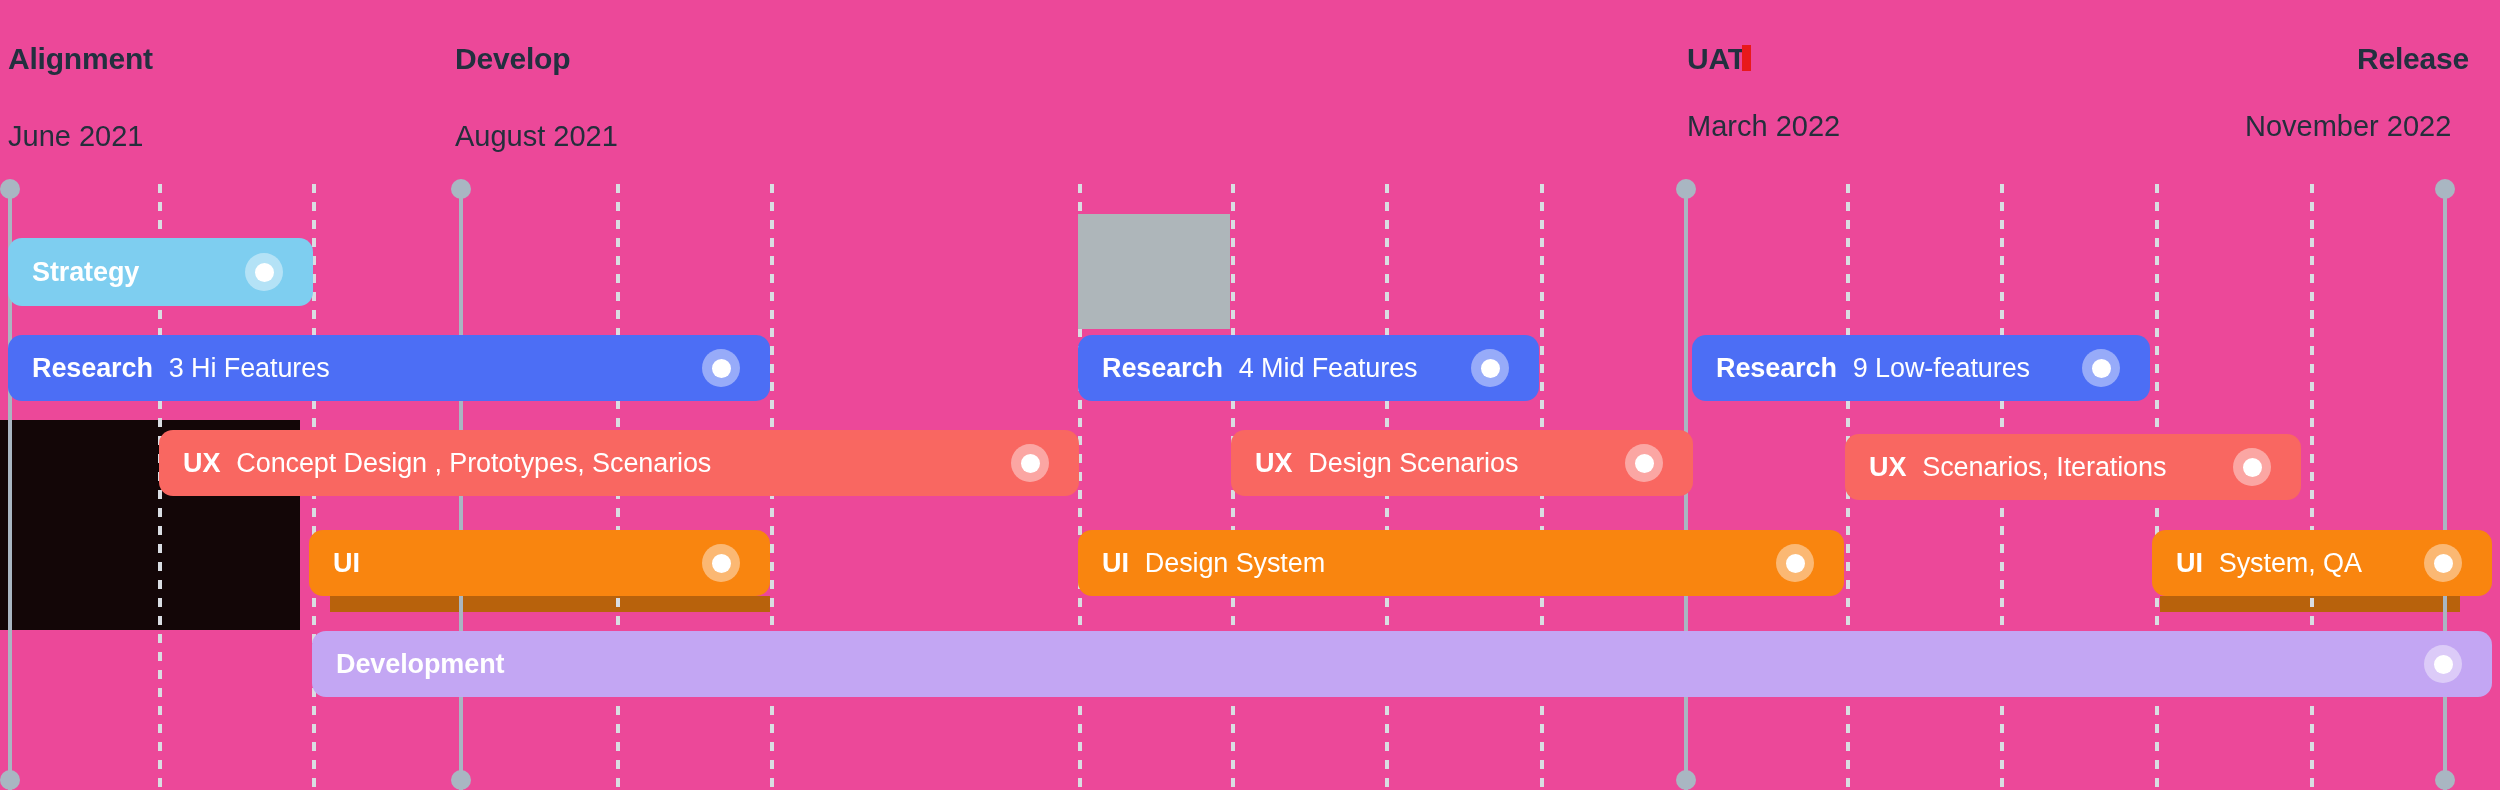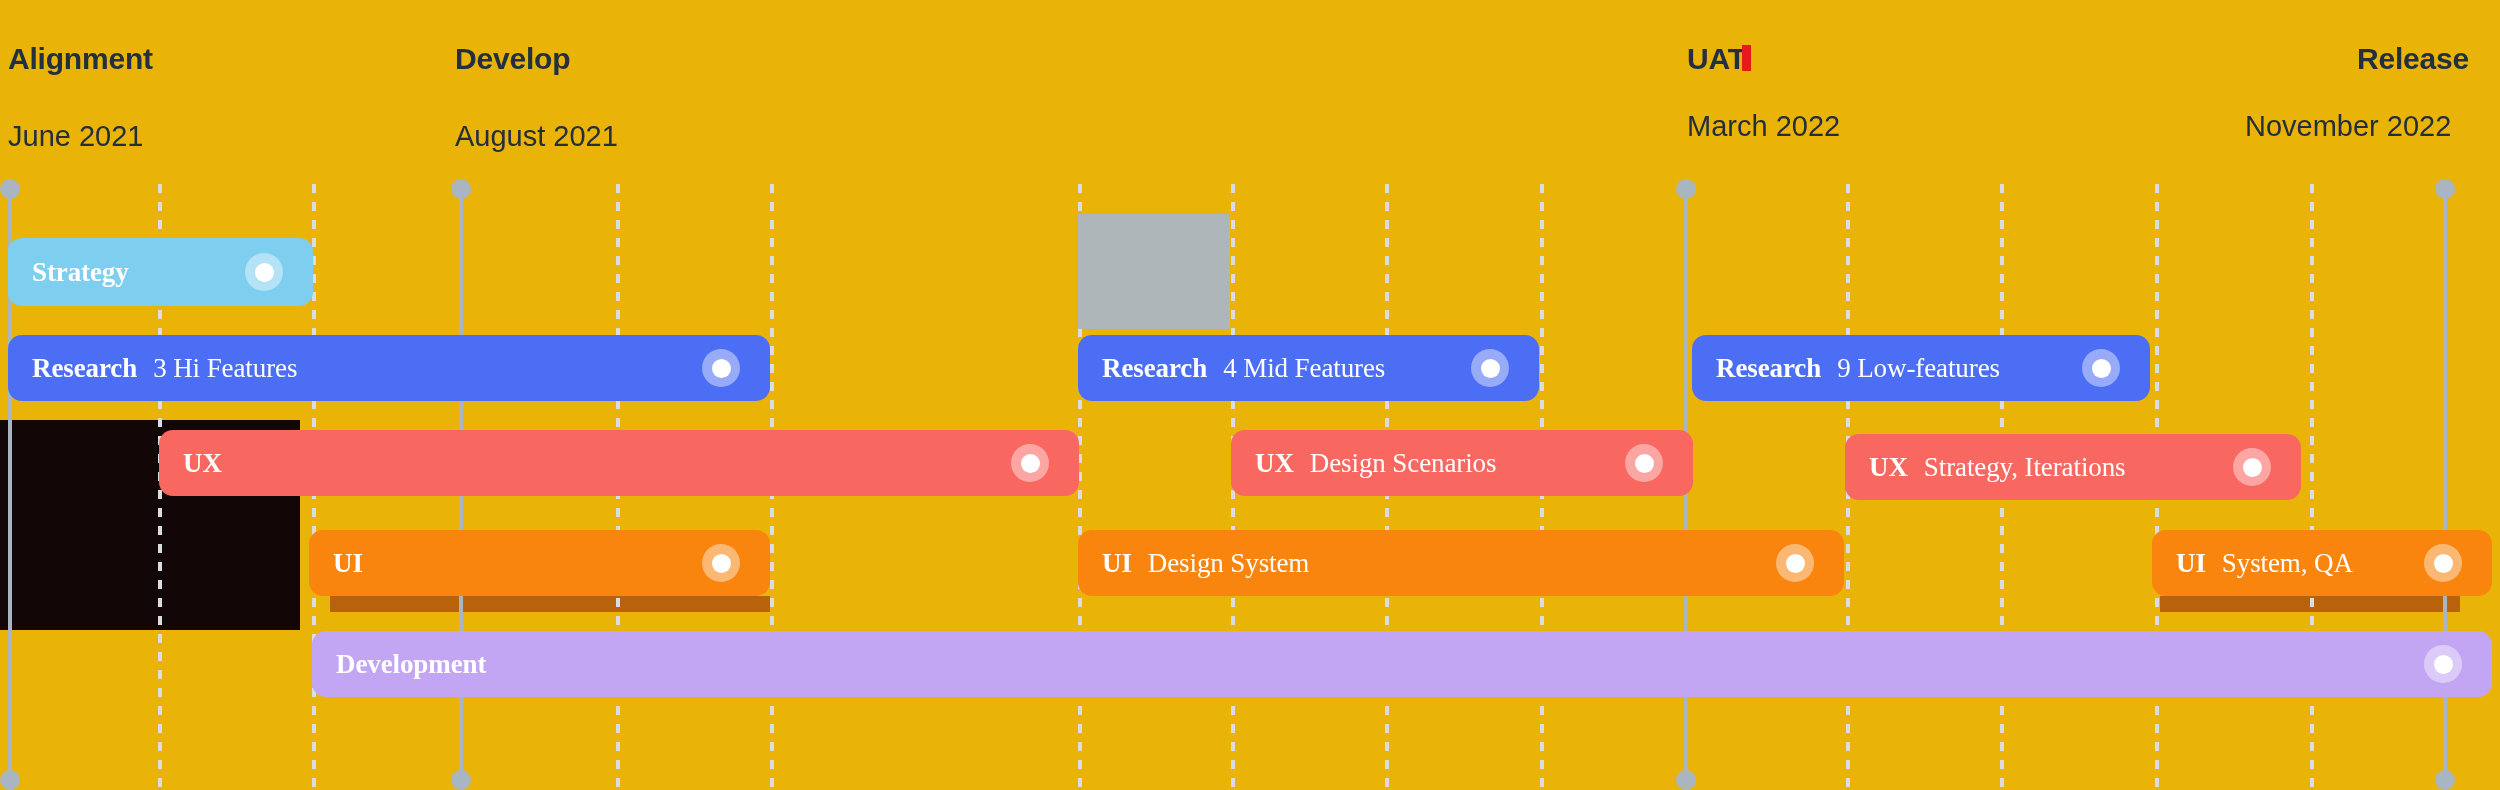--- a/index.html
+++ b/index.html
@@ -5,21 +5,21 @@
   * { margin:0; padding:0; box-sizing:border-box; }
   html, body {
     width:2500px; height:790px;
     background:#000000;
     font-family:"Liberation Sans", sans-serif;
     overflow:hidden;
   }
   #root {
     position:relative;
     width:2500px; height:790px;
-    background:#eab308;
+    background:#ec4899;
   }
 
   
   .phase-label {
     position:absolute;
     font-size:30px;
     font-weight:bold;
     color:#22303f;
     letter-spacing:-0.2px;
     white-space:nowrap;
@@ -74,21 +74,20 @@
   .bar {
     position:absolute;
     display:flex;
     align-items:center;
     border-radius:14px;
     padding-left:24px;
     padding-right:30px;
     color:#ffffff;
     white-space:nowrap;
     overflow:hidden;
-    font-family:Liberation Serif, serif;
   }
   .bar .bar-title {
     font-size:27px;
     font-weight:bold;
     letter-spacing:-0.1px;
   }
   .bar .bar-sub {
     font-size:27px;
     font-weight:400;
     margin-left:16px;
@@ -189,32 +188,33 @@
         <span class="dot-icon"></span>
       </div>
       <div class="bar" style="left: 1692px; top: 335px; width: 458px; height: 66px; background: rgb(76, 110, 245);">
         <span class="bar-title">Research</span>
         <span class="bar-sub">9 Low-features</span>
         <span class="spacer"></span>
         <span class="dot-icon"></span>
       </div>
       <div class="bar" style="left: 159px; top: 430px; width: 920px; height: 66px; background: rgb(249, 103, 97);">
         <span class="bar-title">UX</span>
+        <span class="bar-sub">Concept Design , Prototypes, Scenarios</span>
         <span class="spacer"></span>
         <span class="dot-icon"></span>
       </div>
       <div class="bar" style="left: 1231px; top: 430px; width: 462px; height: 66px; background: rgb(249, 103, 97);">
         <span class="bar-title">UX</span>
         <span class="bar-sub">Design Scenarios</span>
         <span class="spacer"></span>
         <span class="dot-icon"></span>
       </div>
       <div class="bar" style="left: 1845px; top: 434px; width: 456px; height: 66px; background: rgb(249, 103, 97);">
         <span class="bar-title">UX</span>
-        <span class="bar-sub">Strategy, Iterations</span>
+        <span class="bar-sub">Scenarios, Iterations</span>
         <span class="spacer"></span>
         <span class="dot-icon"></span>
       </div>
       <div class="bar" style="left: 309px; top: 530px; width: 461px; height: 66px; background: rgb(249, 133, 15);">
         <span class="bar-title">UI</span>
         <span class="spacer"></span>
         <span class="dot-icon"></span>
       </div>
       <div class="bar" style="left: 1078px; top: 530px; width: 766px; height: 66px; background: rgb(249, 133, 15);">
         <span class="bar-title">UI</span>

